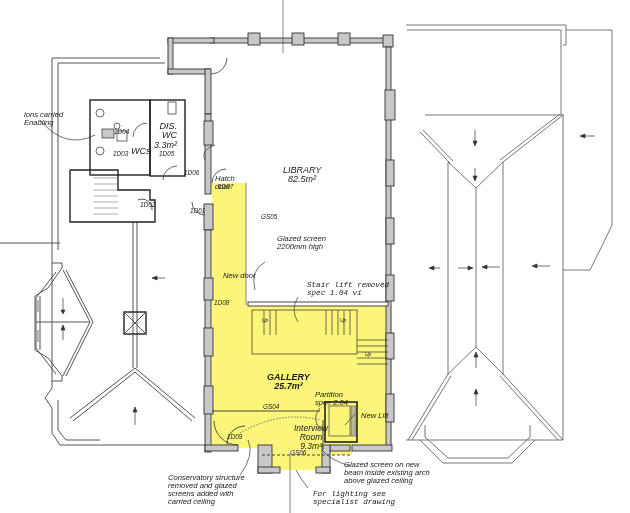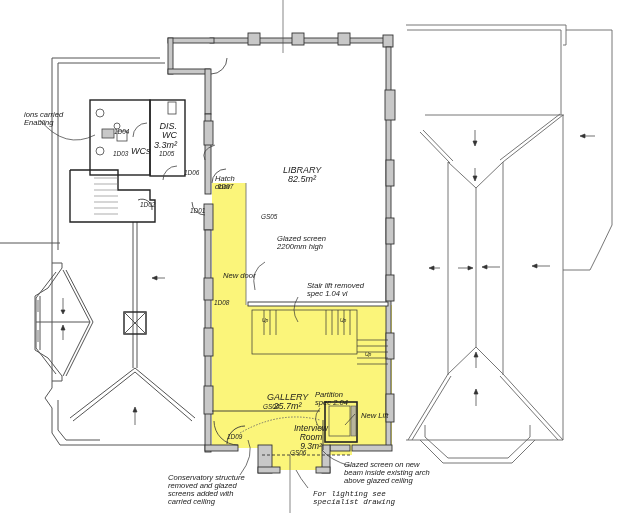--- a/index.html
+++ b/index.html
@@ -219,21 +219,21 @@
     <path d="M240 475 Q 255 455 248 440"></path>
     <path d="M350 466 Q 330 460 322 450"></path>
     <path d="M308 488 Q 300 478 296 470"></path>
   </g>
 </svg>
 
 <div class="lbl room" style="left:283px;top:166px;">
   <div>LIBRARY</div>
   <div>82.5m²</div>
 </div>
-<div class="lbl room" style="left:267px;top:393px;">
+<div class="lbl room" style="left:267px;top:373px;font-weight:bold;">
   <div>GALLERY</div>
   <div>25.7m²</div>
 </div>
 <div class="lbl room" style="left:294px;top:424px;font-size:8.5px;">
   <div>Interview</div>
   <div>Room</div>
   <div>9.3m²</div>
 </div>
 <div class="lbl room" style="left:154px;top:122px;font-size:9px;text-align:right;">
   <div>DIS.</div>
@@ -266,21 +266,21 @@
 </div>
 <div class="lbl note" style="left:215px;top:127px;margin-top:48px;">
   <div>Hatch</div>
   <div>door</div>
 </div>
 <div class="lbl note" style="left:277px;top:235px;">
   <div>Glazed screen</div>
   <div>2200mm high</div>
 </div>
 <div class="lbl note" style="left:223px;top:272px;">New door</div>
-<div class="lbl note" style="left:307px;top:282px;">
+<div class="lbl note" style="left:307px;top:282px;font-family:Liberation Mono, monospace;">
   <div>Stair lift removed</div>
   <div>spec 1.04 vi</div>
 </div>
 <div class="lbl note" style="left:315px;top:391px;">
   <div>Partition</div>
   <div>spec 2.04</div>
 </div>
 <div class="lbl note" style="left:361px;top:412px;">New Lift</div>
 <div class="lbl note" style="left:146px;top:474px;margin-left:22px;">
   <div>Conservatory structure</div>

